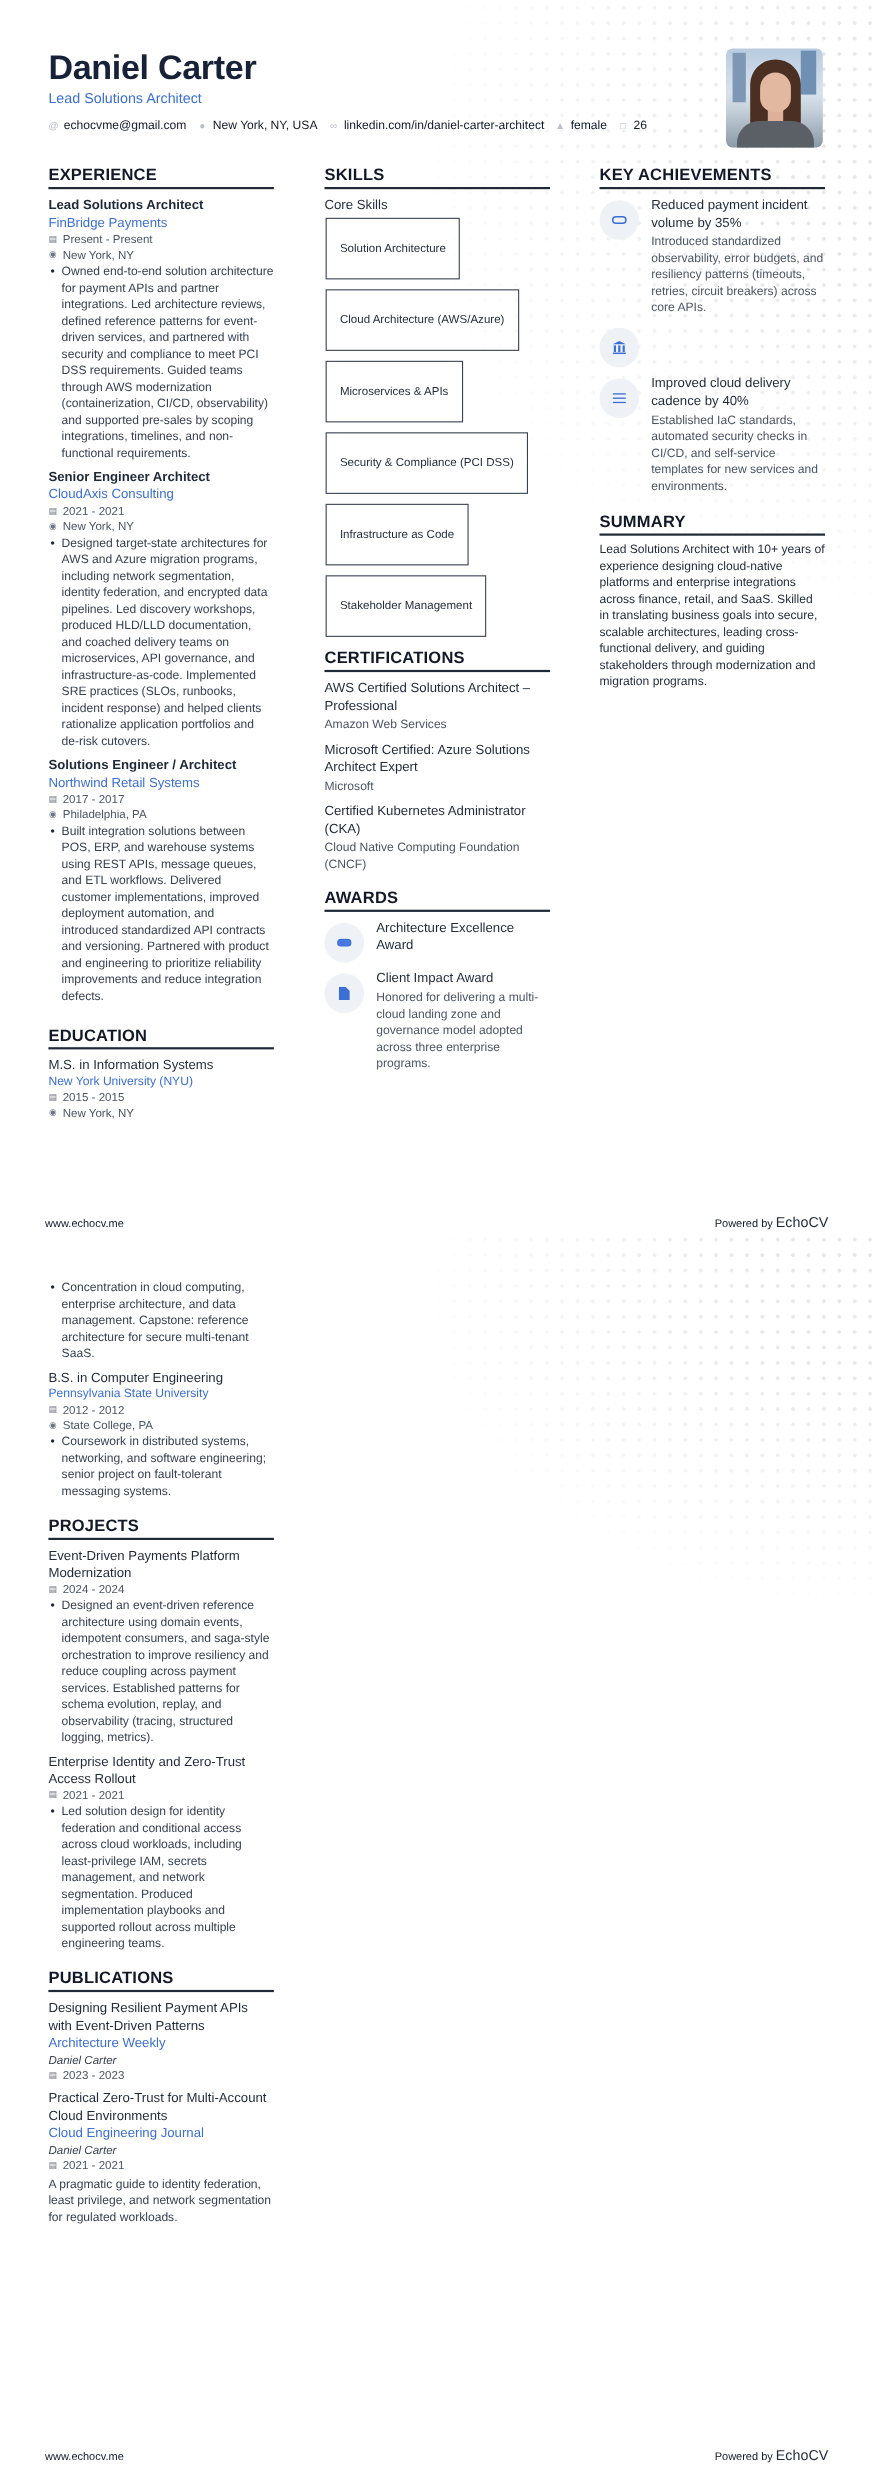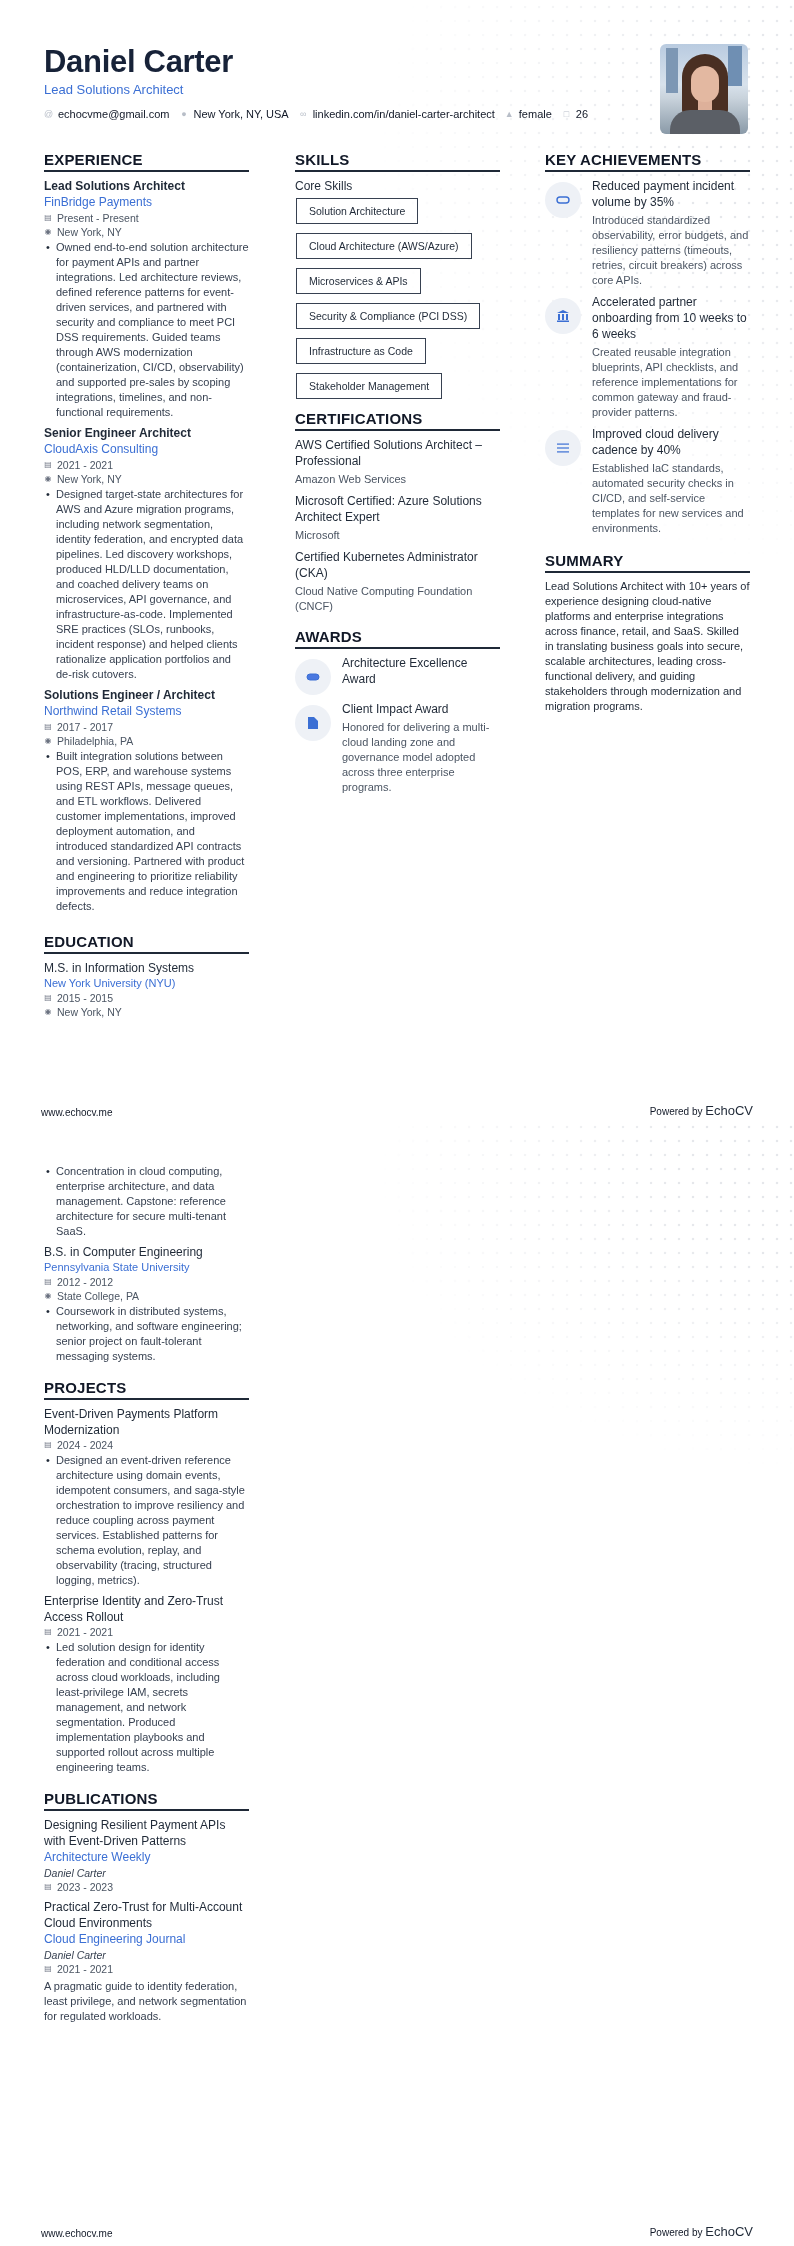--- a/index.html
+++ b/index.html
@@ -50,21 +50,21 @@
   .org { font-size: 12px; color: #3b6fd4; line-height: 17px; }
   .org.sm { font-size: 11px; line-height: 15px; }
   .meta { font-size: 10.5px; color: #4b5563; line-height: 14px; display: flex; align-items: center; gap: 5px; }
   .meta .ic { font-size: 8px; color: #6b7280; width: 8px; text-align: center; }
   .bullets { list-style: none; margin: 1px 0 0 0; }
   .bullets li { position: relative; padding-left: 12px; font-size: 11px; color: #374151; line-height: 15px; }
   .bullets li::before { content: "•"; position: absolute; left: 2px; top: 0; color: #1f2937; }
   .entry { margin-bottom: 5px; }
   .edu-title { font-size: 12px; color: #1f2937; line-height: 16px; }
   .skills-sub { font-size: 12px; color: #1f2937; line-height: 16px; margin-bottom: 4px; }
-  .chip { display: inline-block; border: 1px solid #374151; font-size: 10.5px; color: #1f2937; padding: 5px 12px; margin: 0 0 9px 1px; line-height: 14px; }
+  .chip { display: inline-block; border: 1px solid #374151; font-size: 10.5px; color: #1f2937; padding: 20px 12px; margin: 0 0 9px 1px; line-height: 14px; }
   .chip-wrap { display: block; }
   .cert-name { font-size: 12px; color: #1f2937; line-height: 16px; }
   .cert-org { font-size: 11px; color: #4b5563; line-height: 15px; margin: 3px 0 6px; }
   .ach { display: flex; gap: 11px; margin-bottom: 6px; }
   .ach .circ { flex: 0 0 36px; width: 36px; height: 36px; border-radius: 50%; background: #eef1f6; display: flex; align-items: center; justify-content: center; margin-top: 4px; }
   .ach .body { flex: 1; }
   .ach-title { font-size: 12px; color: #1f2937; line-height: 16px; margin-bottom: 3px; }
   .ach-desc { font-size: 11px; color: #4b5563; line-height: 15px; }
   .summary { font-size: 11px; color: #1f2937; line-height: 15px; }
   .pub-title { font-size: 12px; color: #1f2937; line-height: 16px; }
@@ -247,24 +247,20 @@
   <div class="ach">
     <div class="circ">
       <svg width="12" height="12" viewBox="0 0 12 12">
           <path d="M6 0 L12 3 H0 Z" fill="#3b6fd4"></path>
           <rect x="1" y="4" width="2" height="6" fill="#3b6fd4"></rect>
           <rect x="5" y="4" width="2" height="6" fill="#3b6fd4"></rect>
           <rect x="9" y="4" width="2" height="6" fill="#3b6fd4"></rect>
           <rect x="0" y="10.5" width="12" height="1.5" fill="#3b6fd4"></rect>
         </svg>
     </div>
-    <div class="body">
-      <div class="ach-title">Accelerated partner onboarding from 10 weeks to 6 weeks</div>
-      <div class="ach-desc">Created reusable integration blueprints, API checklists, and reference implementations for common gateway and fraud-provider patterns.</div>
-    </div>
   </div>
   <div class="ach">
     <div class="circ">
       <svg width="12" height="10" viewBox="0 0 12 10">
           <rect y="0.5" width="12" height="1.2" fill="#3b6fd4"></rect>
           <rect y="4.4" width="12" height="1.2" fill="#3b6fd4"></rect>
           <rect y="8.3" width="12" height="1.2" fill="#3b6fd4"></rect>
         </svg>
     </div>
     <div class="body">

